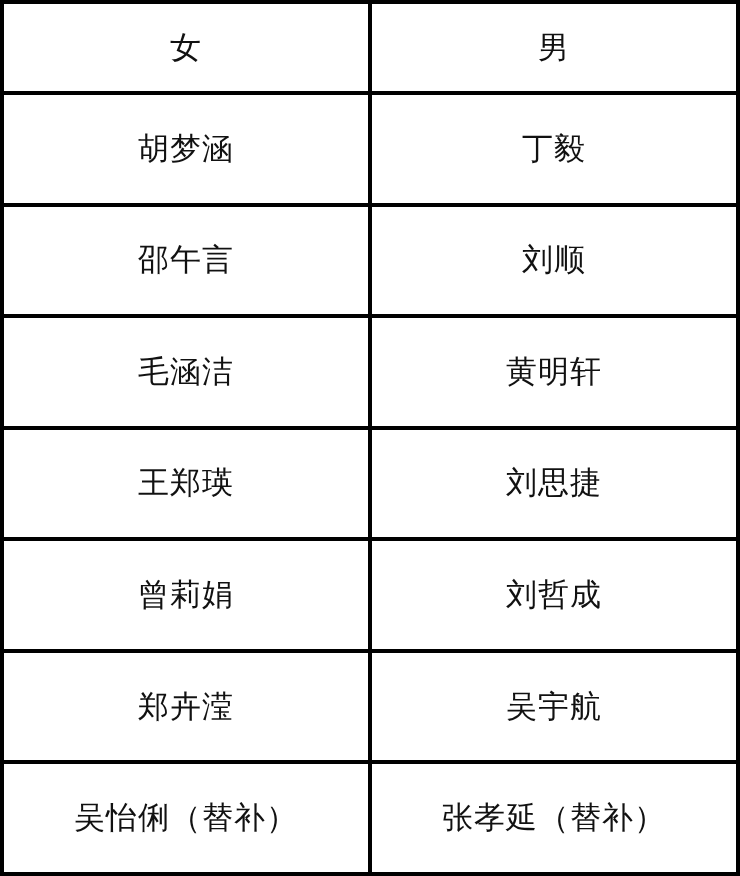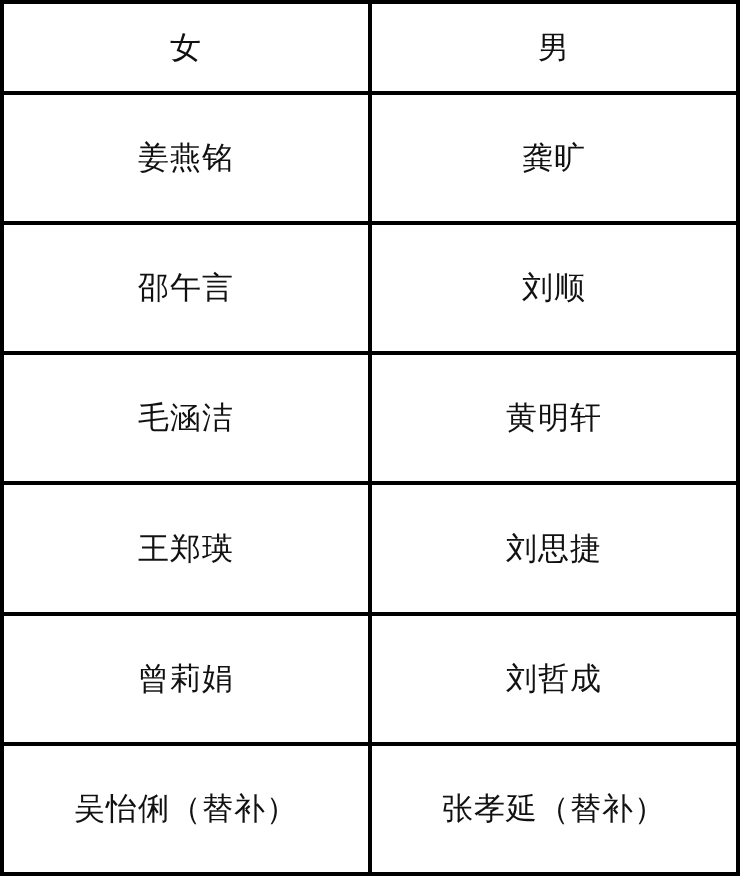--- a/index.html
+++ b/index.html
@@ -39,38 +39,42 @@
 <div class="table-wrap">
   <table class="roster">
     <thead>
       <tr>
         <th>女</th>
         <th>男</th>
       </tr>
     </thead>
     <tbody>
       <tr>
-        <td>姜燕铭</td>
-        <td>龚旷</td>
+        <td>胡梦涵</td>
+        <td>丁毅</td>
       </tr>
       <tr>
         <td>邵午言</td>
         <td>刘顺</td>
       </tr>
       <tr>
         <td>毛涵洁</td>
         <td>黄明轩</td>
       </tr>
       <tr>
         <td>王郑瑛</td>
         <td>刘思捷</td>
       </tr>
       <tr>
         <td>曾莉娟</td>
         <td>刘哲成</td>
       </tr>
       <tr>
+        <td>郑卉滢</td>
+        <td>吴宇航</td>
+      </tr>
+      <tr>
         <td>吴怡俐（替补）</td>
         <td>张孝延（替补）</td>
       </tr>
     </tbody>
   </table>
 </div>
 
 </body></html>

